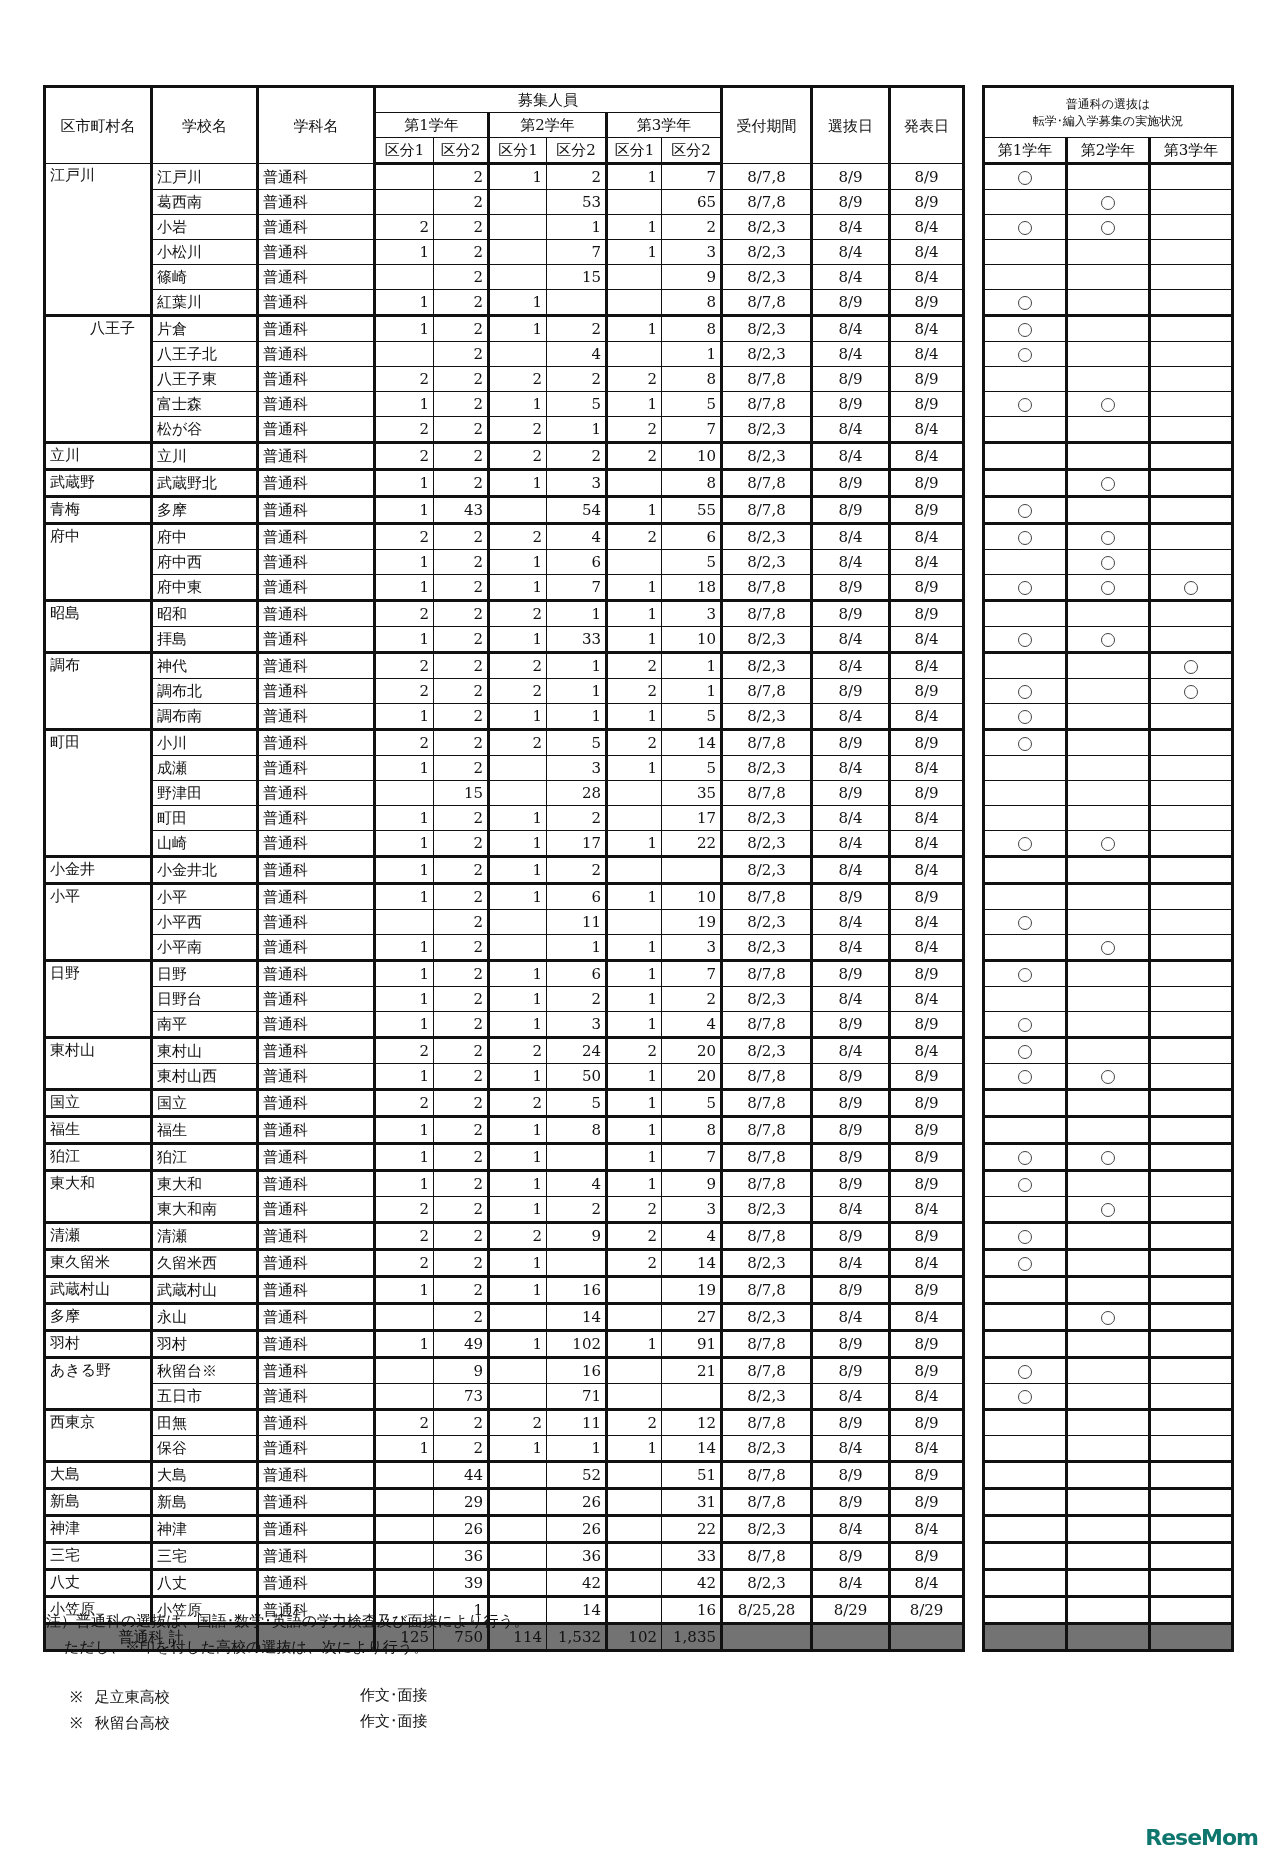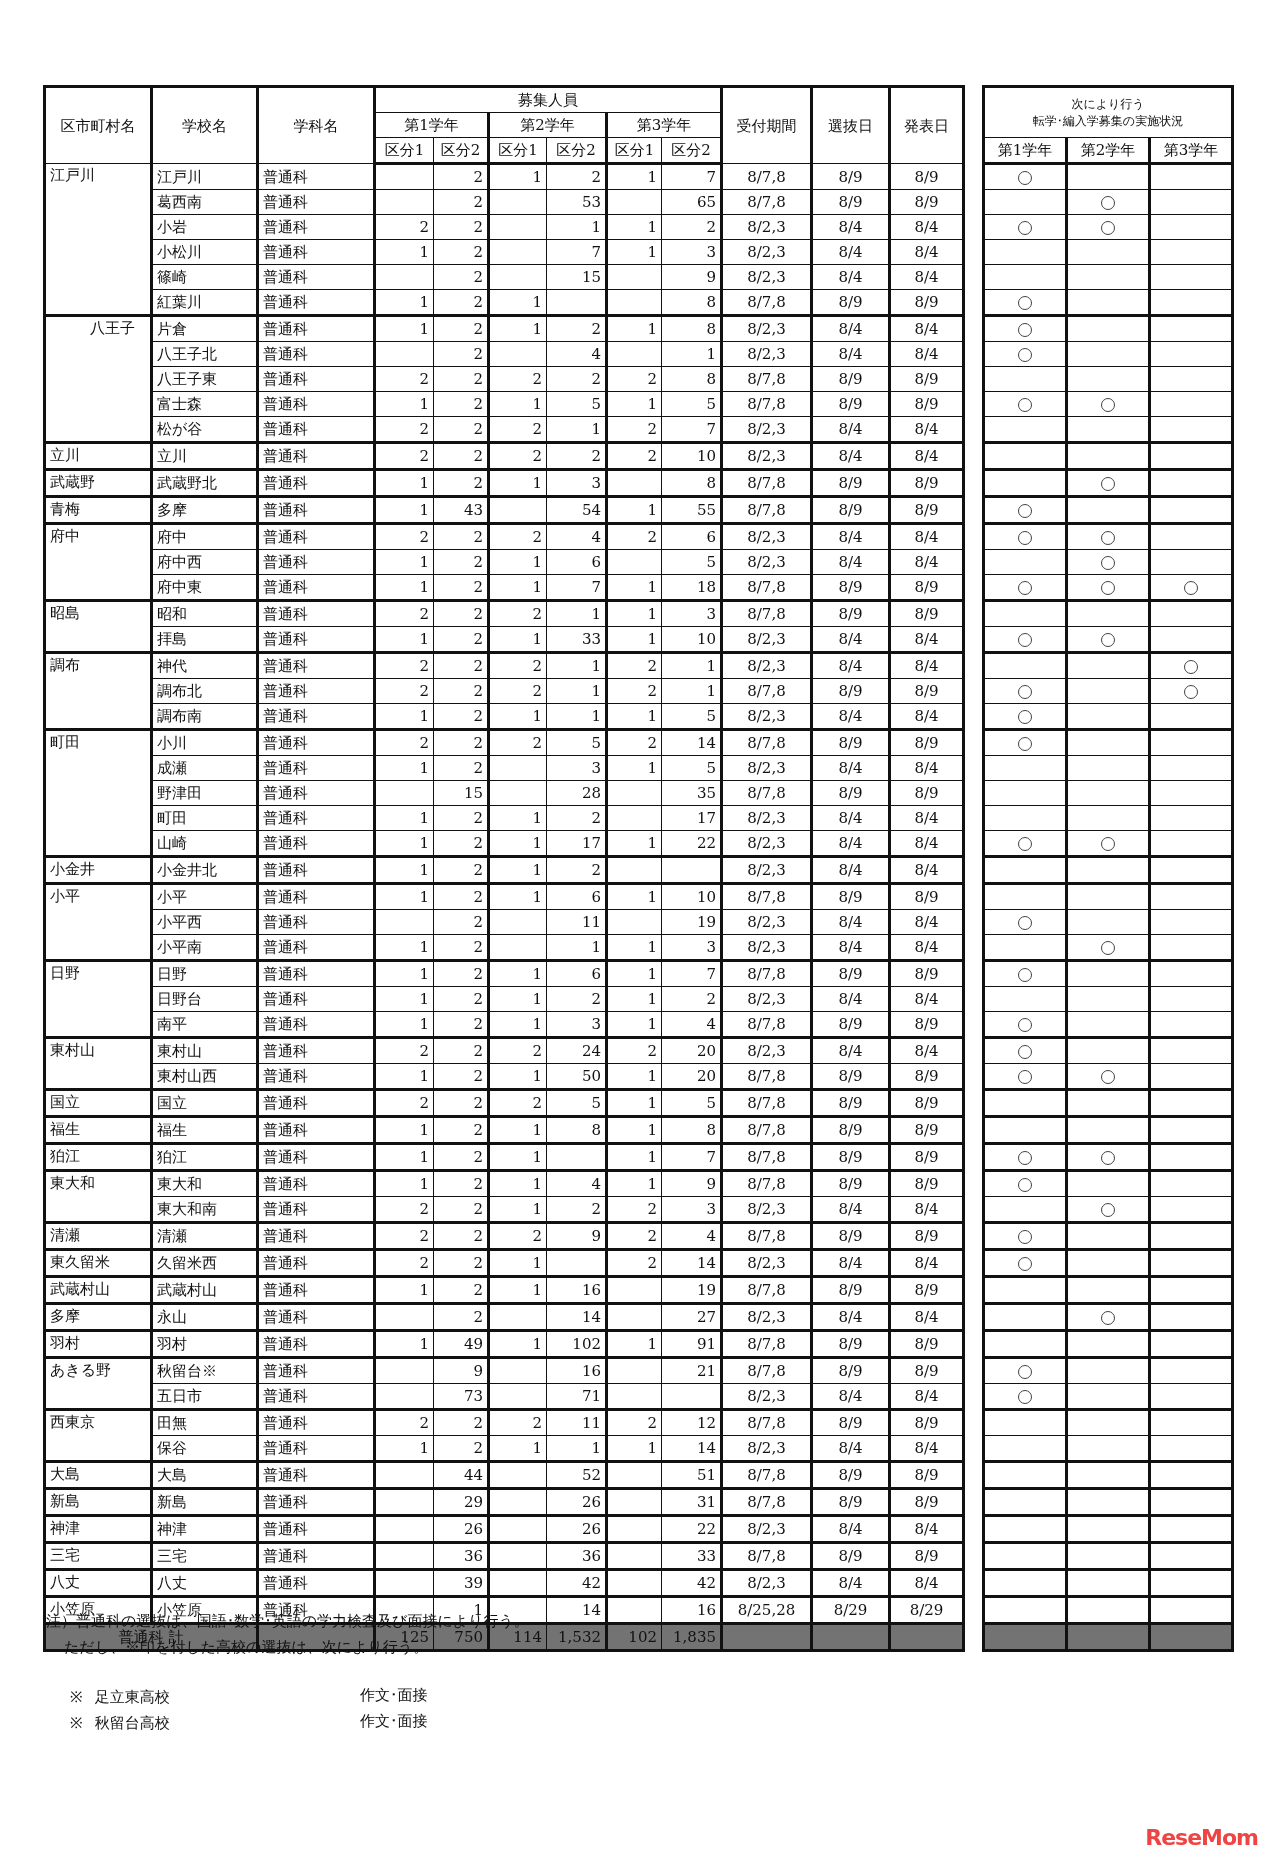--- a/index.html
+++ b/index.html
@@ -17,21 +17,21 @@
   .vthick { border-right:3px solid #111; }
   .total td { background:#737373; border-top:3px solid #111; }
   .hdr-bottom th { border-bottom:3px solid #111; }
   .circle { display:inline-block; width:12px; height:12px; border:1px solid #444; border-radius:50%; vertical-align:middle; }
   .side-title { font-size:12px; line-height:17px; }
   .notes { position:absolute; left:46px; top:1608px; font-size:15px; line-height:26px; }
   .notes .indent { padding-left:18px; }
   .exc { position:absolute; left:70px; font-size:15px; }
   .exc span.m { display:inline-block; width:20px; }
   .exc span.method { position:absolute; left:290px; white-space:nowrap; }
-  .wm { position:absolute; right:22px; bottom:14px; font-family:"DejaVu Sans","Liberation Sans",sans-serif; font-weight:bold; font-size:22px; color:#ef4444; letter-spacing:-1px; }
+  .wm { position:absolute; right:22px; bottom:14px; font-family:"DejaVu Sans","Liberation Sans",sans-serif; font-weight:bold; font-size:22px; color:#0f766e; letter-spacing:-1px; }
 </style>
 </head>
 <body>
 
 <table id="main">
   <colgroup>
     <col style="width:107px">
       <col style="width:106px">
       <col style="width:117px">
     <col style="width:59px">
@@ -845,21 +845,21 @@
 
 <table id="side">
   <colgroup>
       <col style="width:83px">
       <col style="width:83px">
       <col style="width:83px">
     </colgroup>
   <thead>
     <tr>
       <th colspan="3" class="side-title" style="height:49px;">
-        <div>次により行う</div>
+        <div>普通科の選抜は</div>
         <div>転学･編入学募集の実施状況</div>
       </th>
     </tr>
     <tr class="hdr-bottom">
       <th class="vthick">第1学年</th>
       <th class="vthick">第2学年</th>
       <th>第3学年</th>
     </tr>
   </thead>
   <tbody id="side-body">

